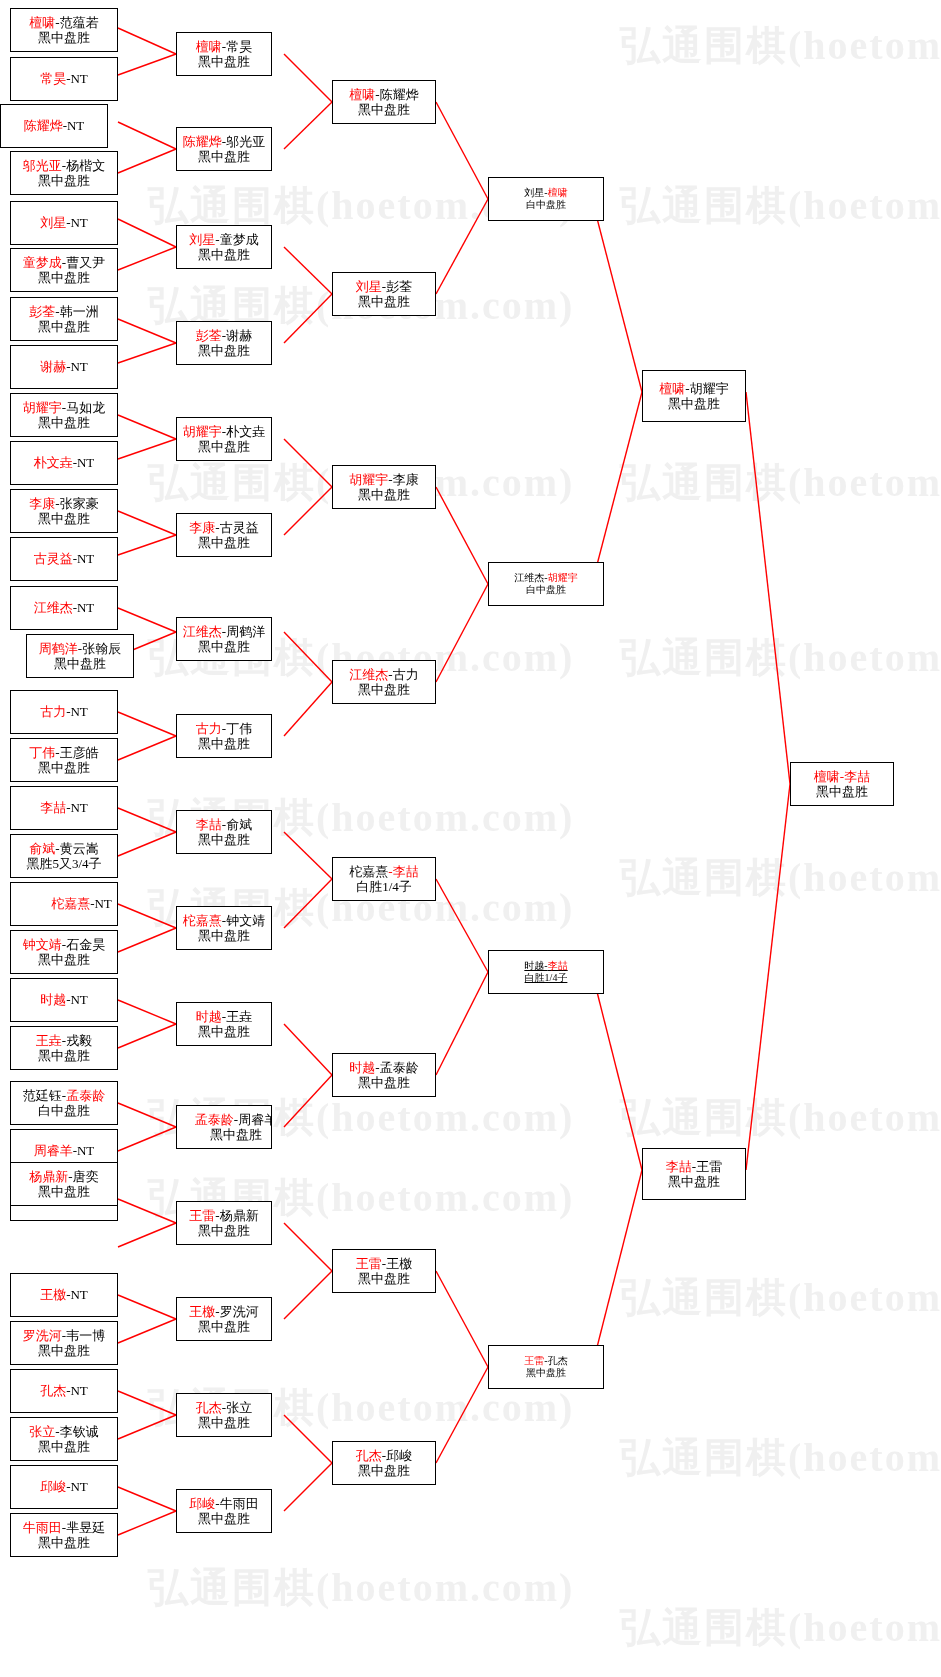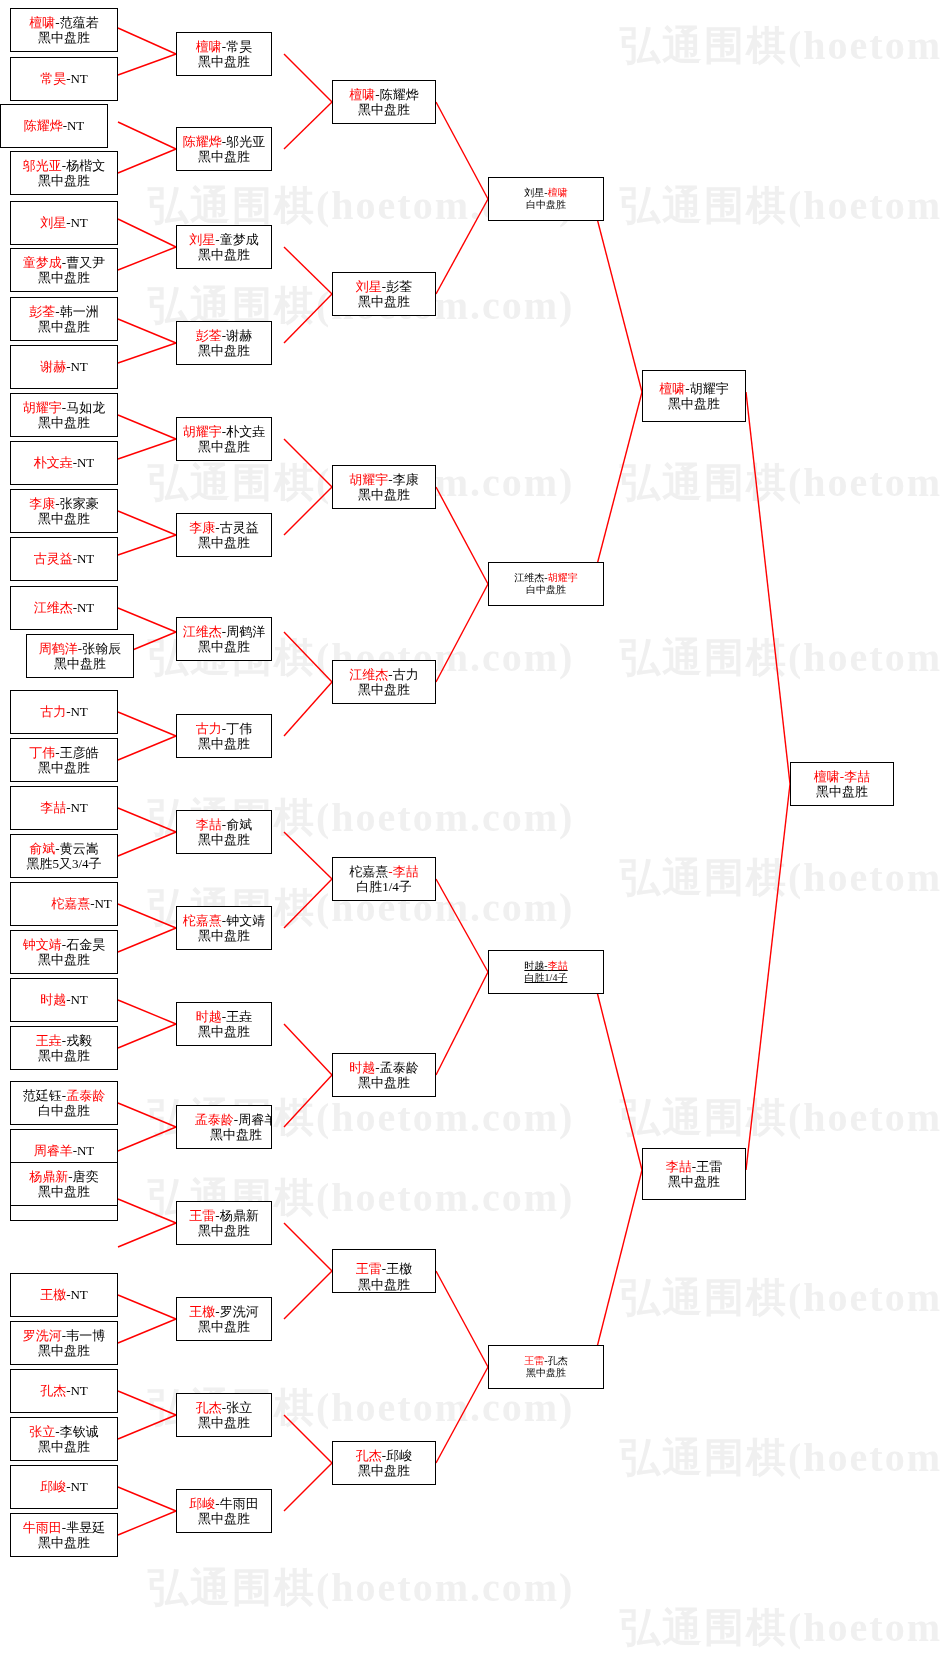--- a/index.html
+++ b/index.html
@@ -314,21 +314,21 @@
         <span class="ln"><span class="k">黑中盘胜</span></span>
       </div>
       <div class="node r3" style="left: 332px; top: 857px;">
         <span class="ln"><span class="k">柁嘉熹</span><span class="r">-李喆</span></span>
         <span class="ln"><span class="k">白胜1/4子</span></span>
       </div>
       <div class="node r3" style="left: 332px; top: 1053px;">
         <span class="ln"><span class="r">时越</span><span class="k">-孟泰龄</span></span>
         <span class="ln"><span class="k">黑中盘胜</span></span>
       </div>
-      <div class="node r3" style="left: 332px; top: 1249px; justify-content: flex-end;">
+      <div class="node r3" style="left: 332px; top: 1249px;">
         <span class="ln"><span class="r">王雷</span><span class="k">-王檄</span></span>
         <span class="ln"><span class="k">黑中盘胜</span></span>
       </div>
       <div class="node r3" style="left: 332px; top: 1441px;">
         <span class="ln"><span class="r">孔杰</span><span class="k">-邱峻</span></span>
         <span class="ln"><span class="k">黑中盘胜</span></span>
       </div>
       <div class="node r4" style="left: 488px; top: 177px;">
         <span class="ln"><span class="k">刘星-</span><span class="r">檀啸</span></span>
         <span class="ln"><span class="k">白中盘胜</span></span>

